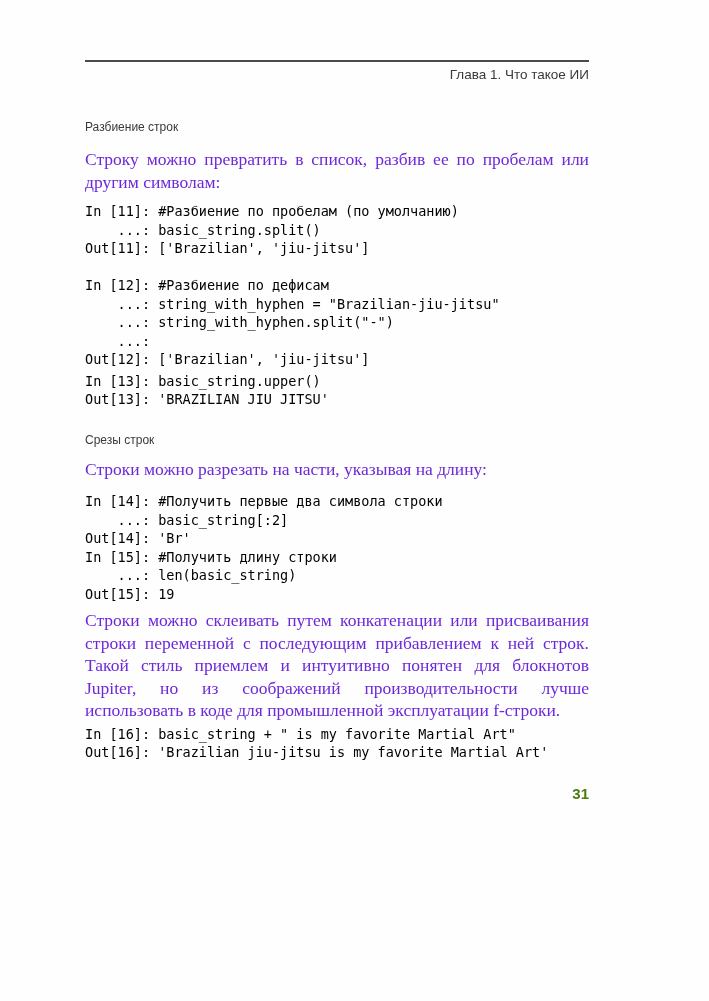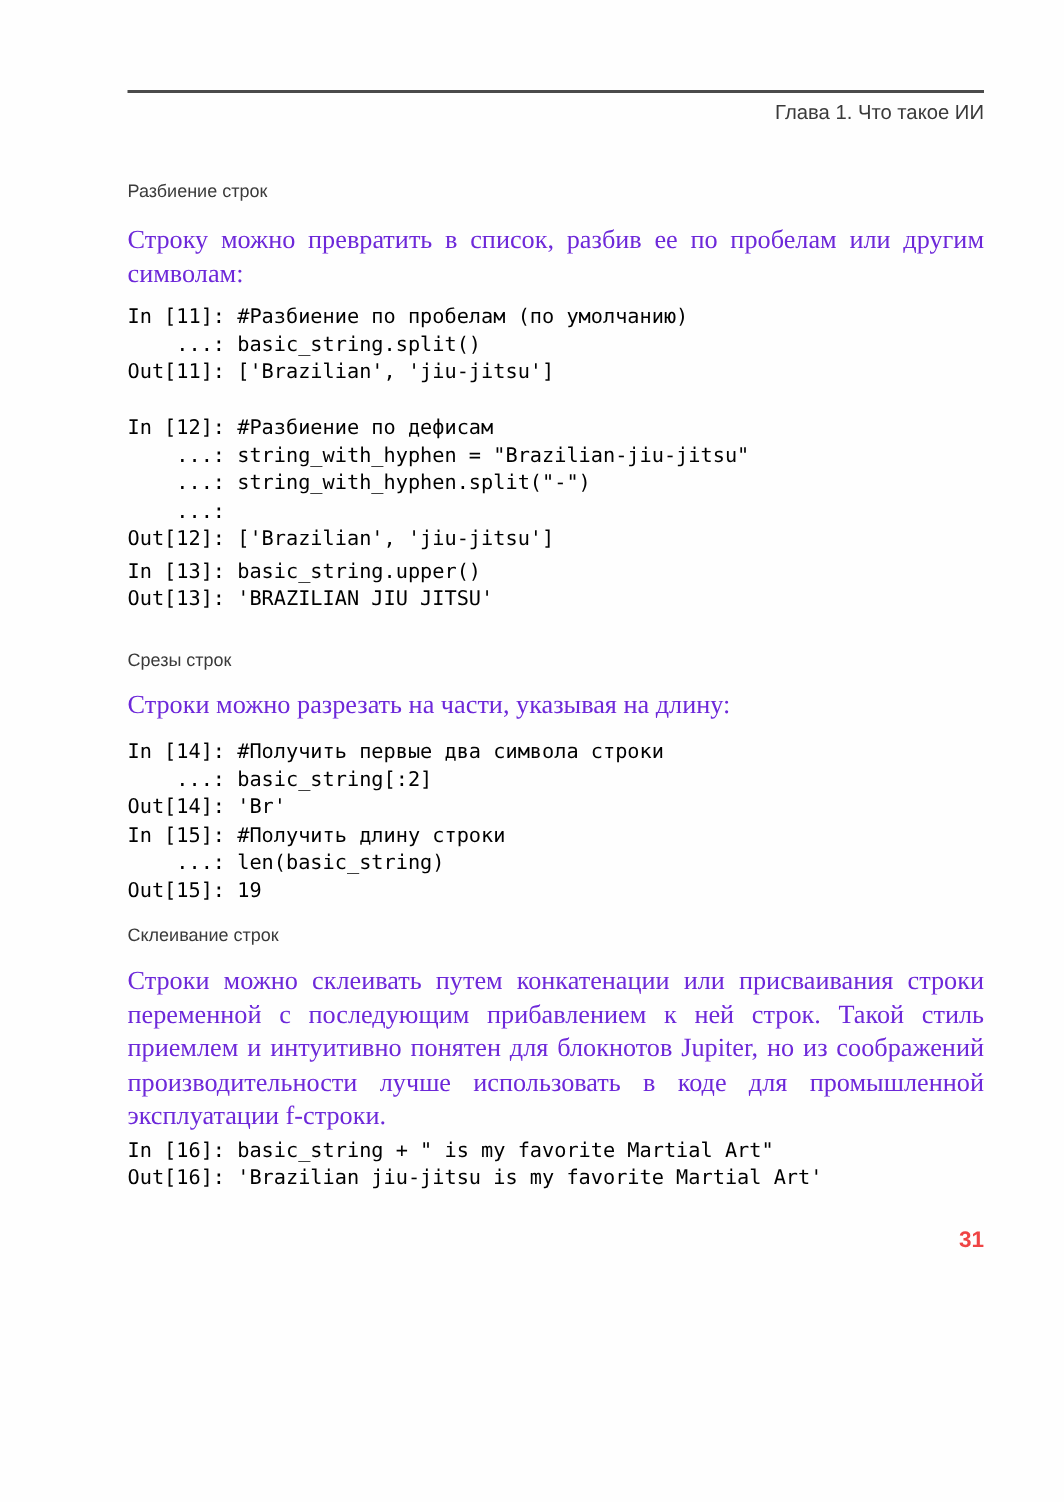--- a/index.html
+++ b/index.html
@@ -6,21 +6,21 @@
   html, body { margin: 0; padding: 0; background: #e9e9e9; }
   .page {
     width: 709px;
     height: 1001px;
     margin: 0 auto;
     background: #fefefe;
     overflow: hidden;
     position: relative;
   }
   .content {
-    padding: 0 53px 0 85px;
+    padding: 0 120px 0 85px;
   }
   .rule {
     border: 0;
     border-top: 2px solid #4b4b4b;
     margin: 60px 0 0 0;
   }
   .chapter-head {
     margin-top: 4px;
     font-family: "Liberation Sans", sans-serif;
     font-size: 13.5px;
@@ -63,21 +63,21 @@
   .pre-s3 { margin-top: 12px; }
   .h-s4 { margin-top: 8px; }
   .p-s4 { margin-top: 6px; }
   .pre-s4 { margin-top: 3px; }
   .page-number {
     margin-top: 24px;
     font-family: "Liberation Sans", sans-serif;
     font-size: 15px;
     line-height: 15px;
     font-weight: bold;
-    color: #ef4444;
+    color: #4d7c0f;
     text-align: right;
   }
 </style>
 </head>
 <body>
 
 <div class="page">
   <div class="content">
 
     <hr class="rule">
@@ -107,21 +107,20 @@
       <p class="p-s3">Строки можно разрезать на части, указывая на длину:</p>
       <pre class="pre-s3">In [14]: #Получить первые два символа строки
     ...: basic_string[:2]
 Out[14]: 'Br'
 In [15]: #Получить длину строки
     ...: len(basic_string)
 Out[15]: 19</pre>
     </section>
 
     <section>
-      <h2 class="h-s4">Склеивание строк</h2>
       <p class="p-s4">Строки можно склеивать путем конкатенации или присваивания строки переменной с последующим прибавлением к ней строк. Такой стиль приемлем и интуитивно понятен для блокнотов Jupiter, но из соображений производительности лучше использовать в коде для промышленной эксплуатации f-строки.</p>
       <pre class="pre-s4">In [16]: basic_string + " is my favorite Martial Art"
 Out[16]: 'Brazilian jiu-jitsu is my favorite Martial Art'</pre>
     </section>
 
     <div class="page-number">31</div>
 
   </div>
 </div>
 

